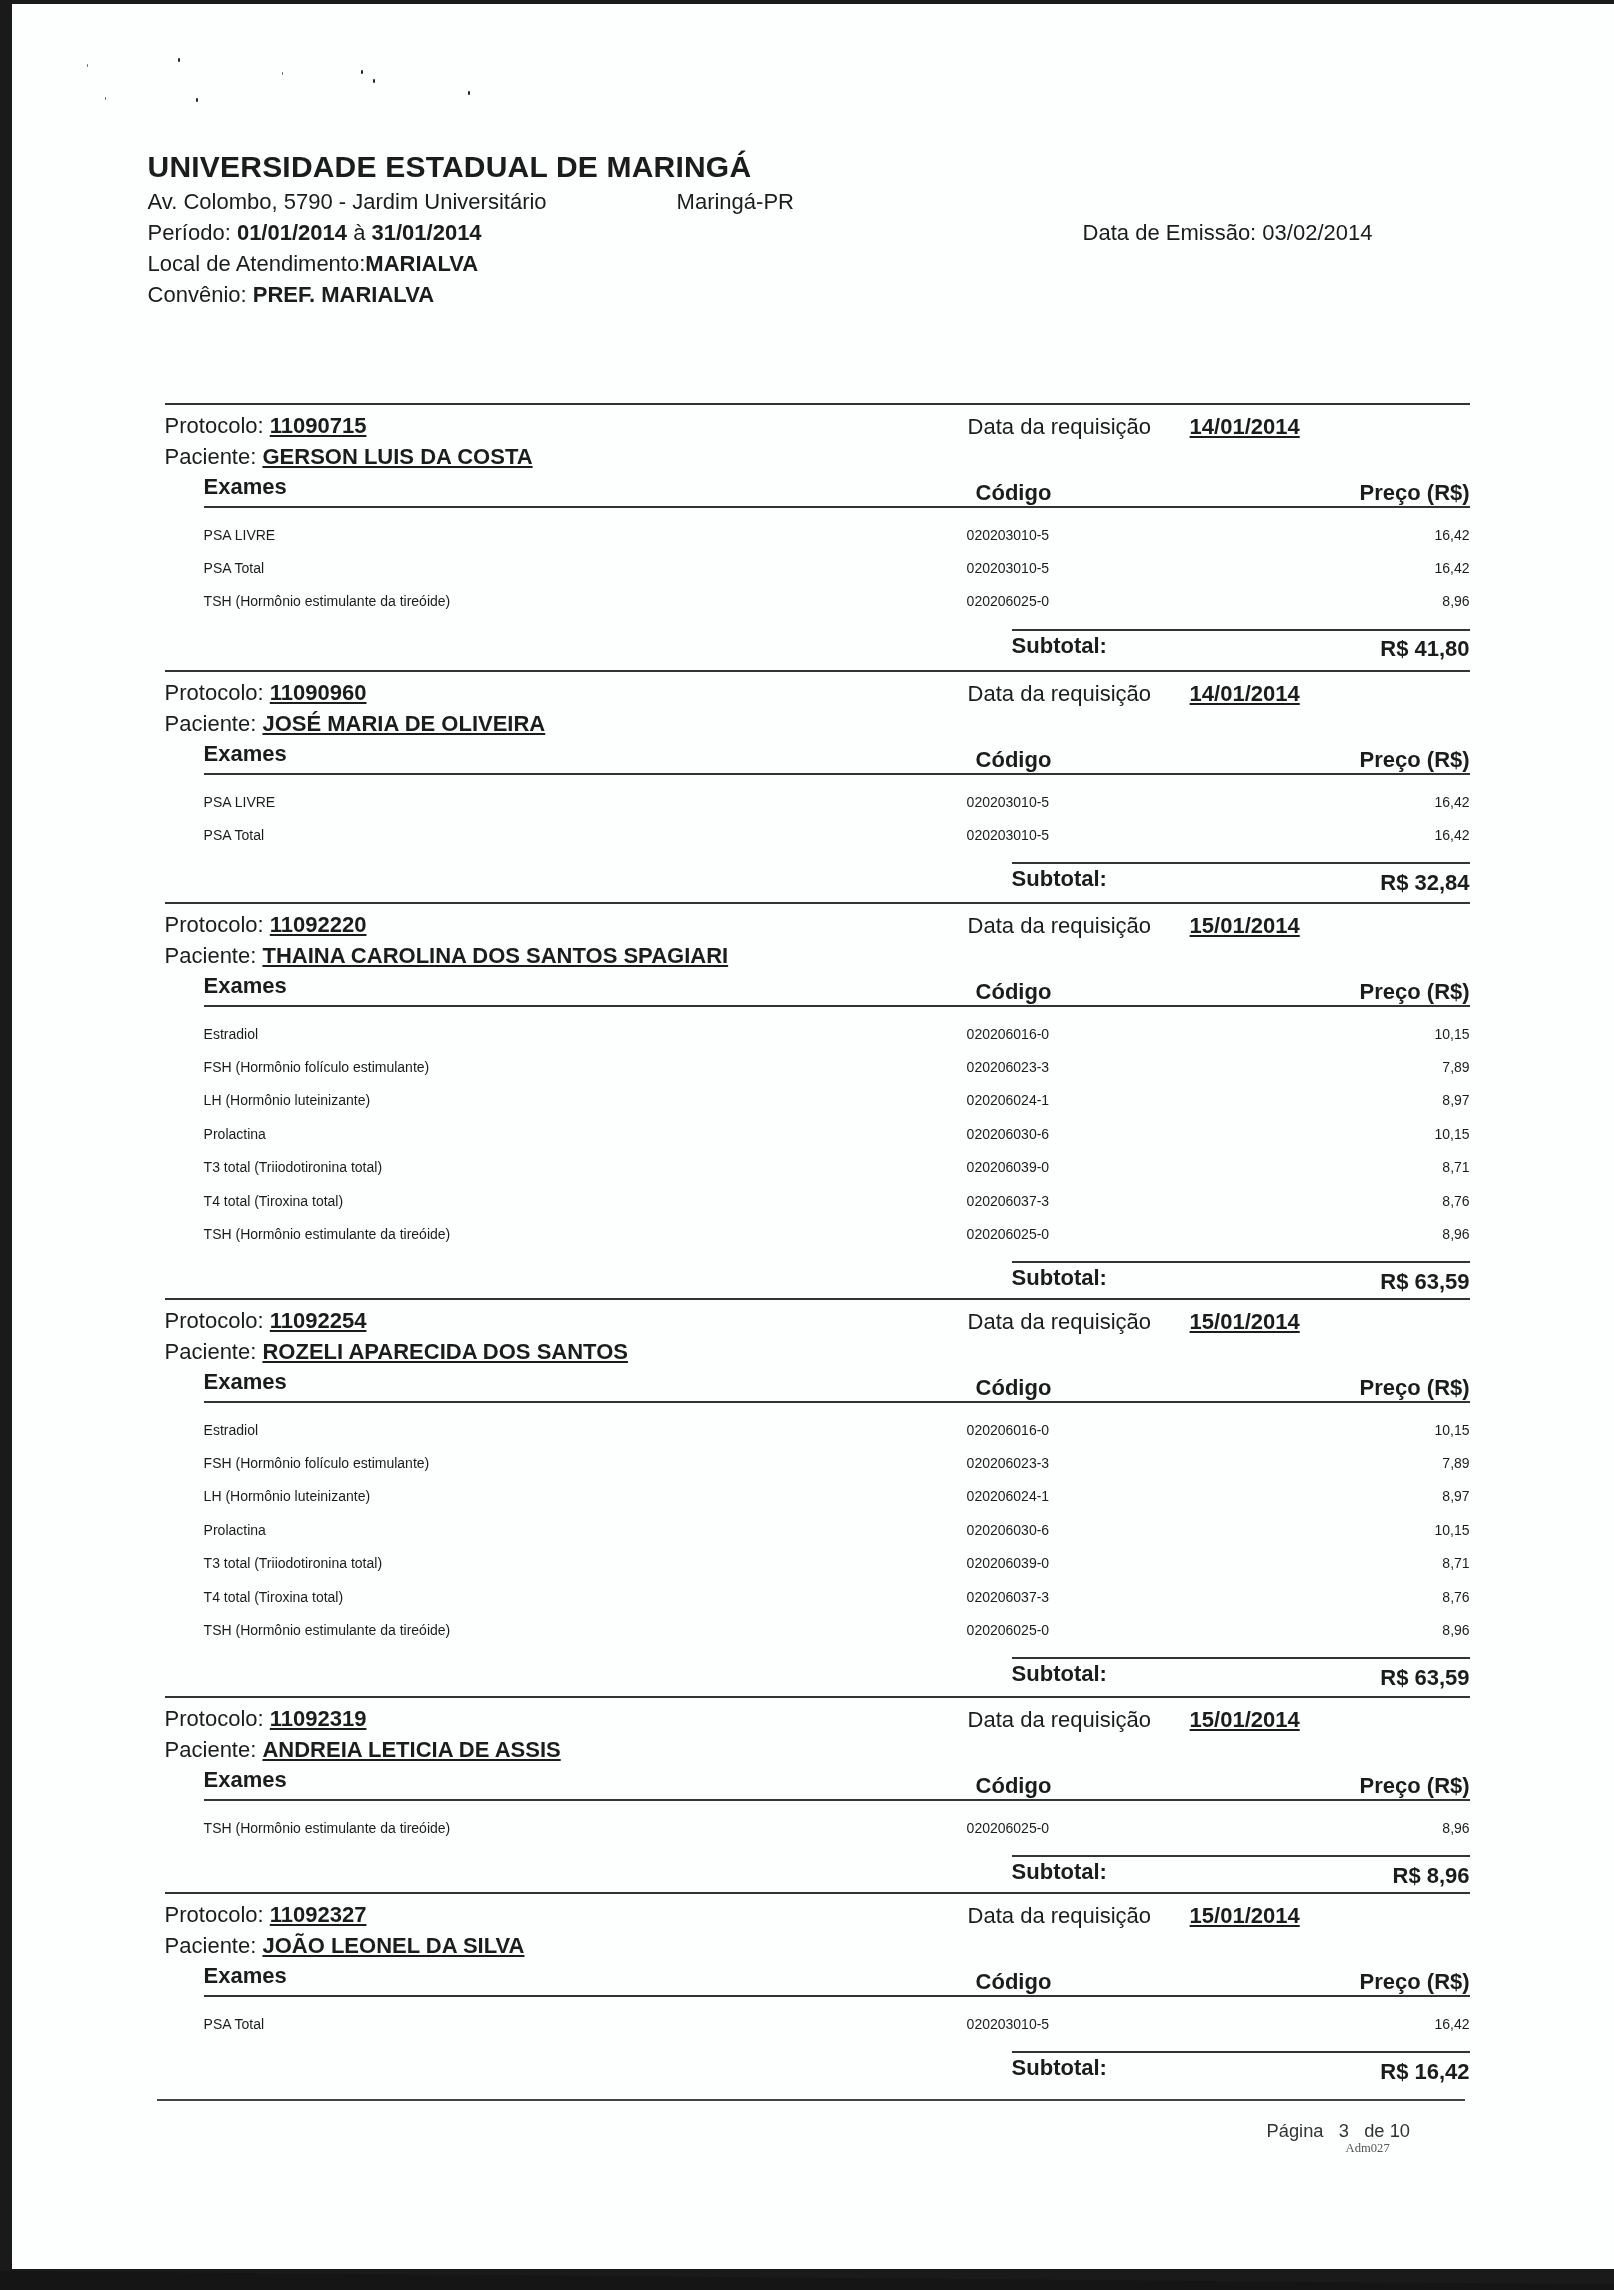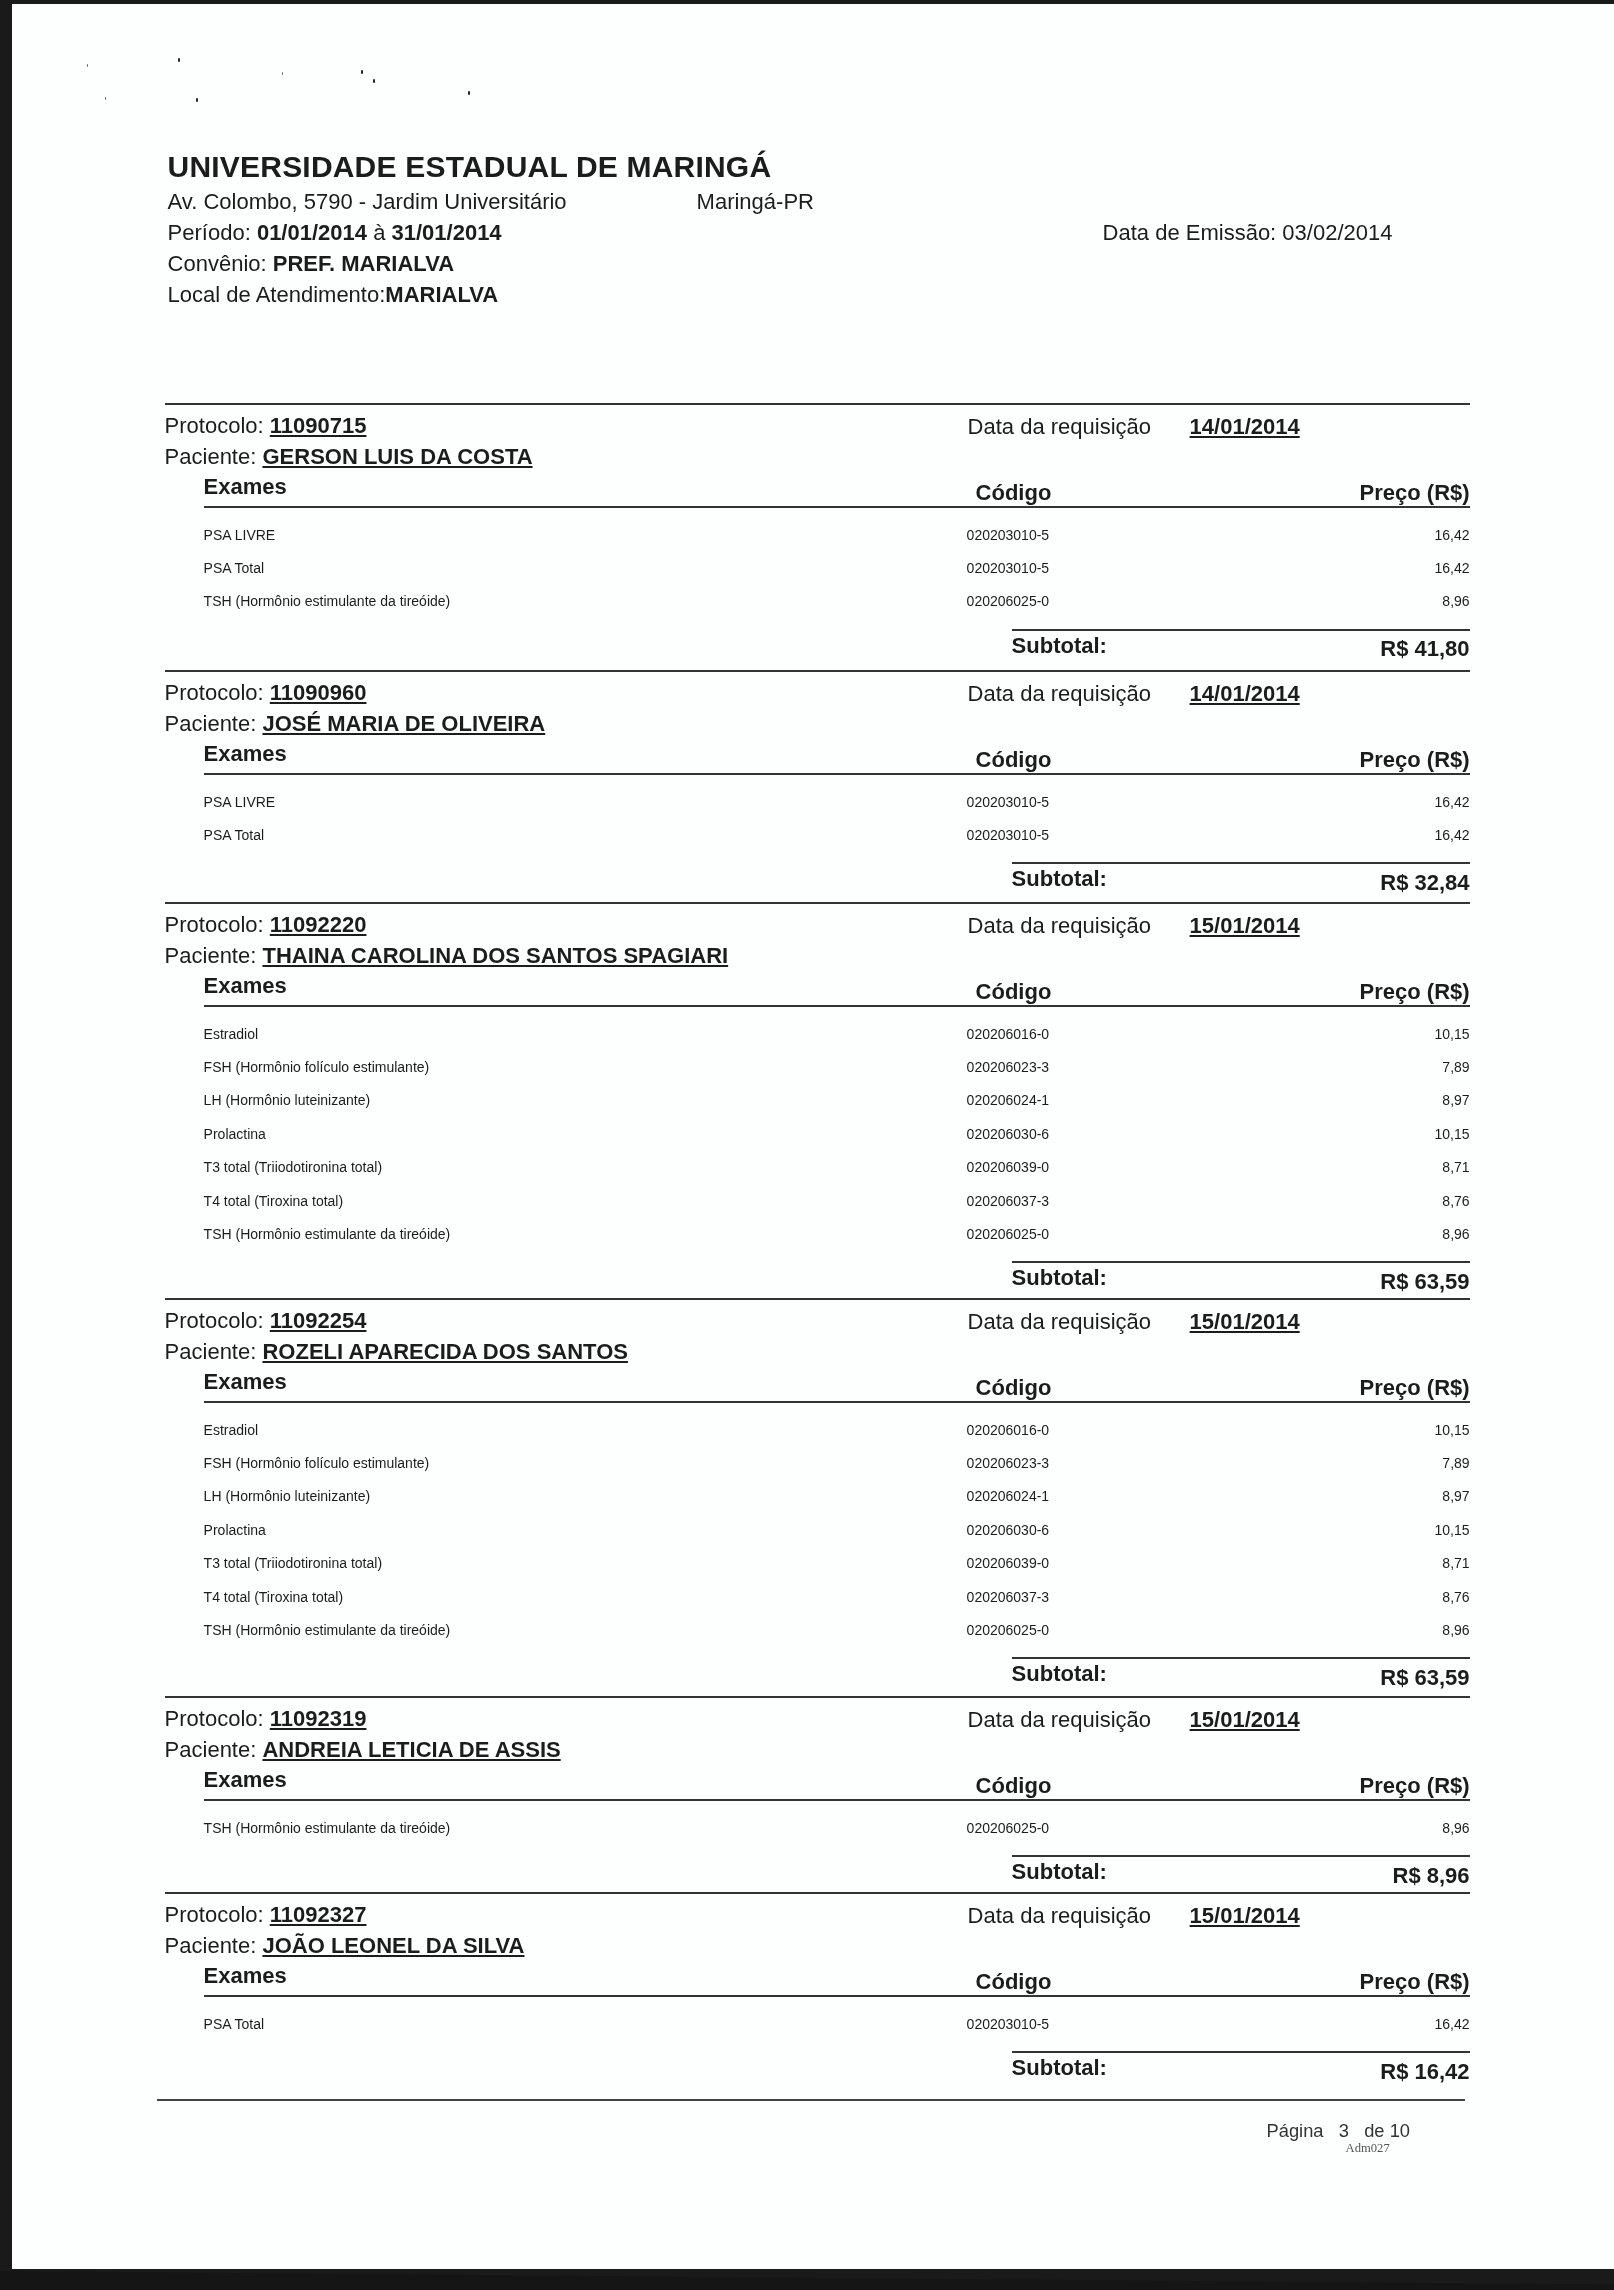--- a/index.html
+++ b/index.html
@@ -50,42 +50,42 @@
 <div class="paper">
   <span class="speck s" style="left:75px;top:60px"></span>
   <span class="speck" style="left:166px;top:54px"></span>
   <span class="speck s" style="left:93px;top:93px"></span>
   <span class="speck" style="left:184px;top:94px"></span>
   <span class="speck s" style="left:270px;top:68px"></span>
   <span class="speck" style="left:349px;top:66px"></span>
   <span class="speck" style="left:361px;top:75px"></span>
   <span class="speck" style="left:456px;top:87px"></span>
 
-  <div class="header" style="left:156px;">
+  <div class="header" style="left:136px;">
     <h1 class="org-title">UNIVERSIDADE ESTADUAL DE MARINGÁ</h1>
     <div class="hline">
       <span>Av. Colombo, 5790 - Jardim Universitário</span>
       <span class="abs" style="left:529px">Maringá-PR</span>
     </div>
     <div class="hline">
       <span>Período:</span>
       <b>01/01/2014</b>
       <span>à</span>
       <b>31/01/2014</b>
       <span class="abs" style="left:935px">
         <span>Data de Emissão:</span>
         <span>03/02/2014</span>
       </span>
     </div>
     <div class="hline">
+      <span>Local de Atendimento:</span><b>MARIALVA</b>
+    </div>
+    <div class="hline">
       <span>Convênio:</span>
       <b>PREF. MARIALVA</b>
-    </div>
-    <div class="hline">
-      <span>Local de Atendimento:</span><b>MARIALVA</b>
     </div>
   </div>
 
   <div id="sections">
       <div class="section" style="top: 399px;">
     <div class="sec-rule" style="top:0"></div>
     <div class="proto-row" style="top:7.7px">
       <span class="lbl">Protocolo:</span>
       <span class="val">11090715</span>
       <span class="abs" style="left:803px;top:1.9px">Data da requisição</span>

